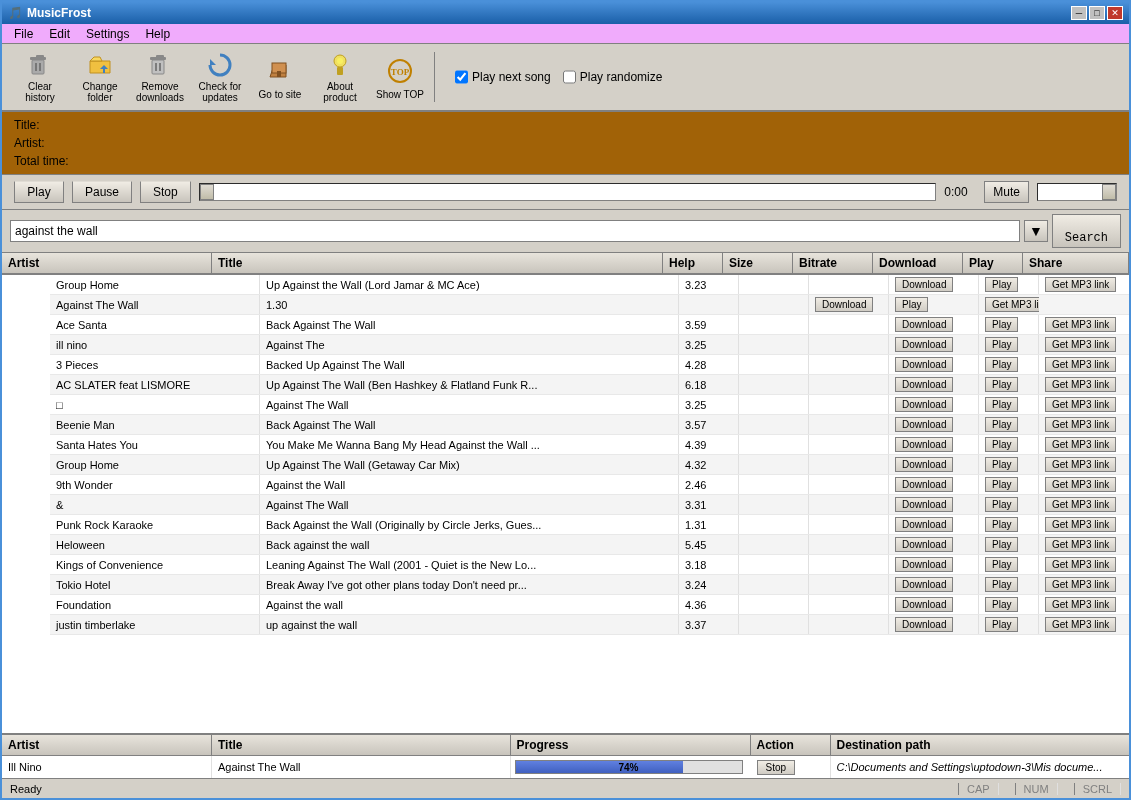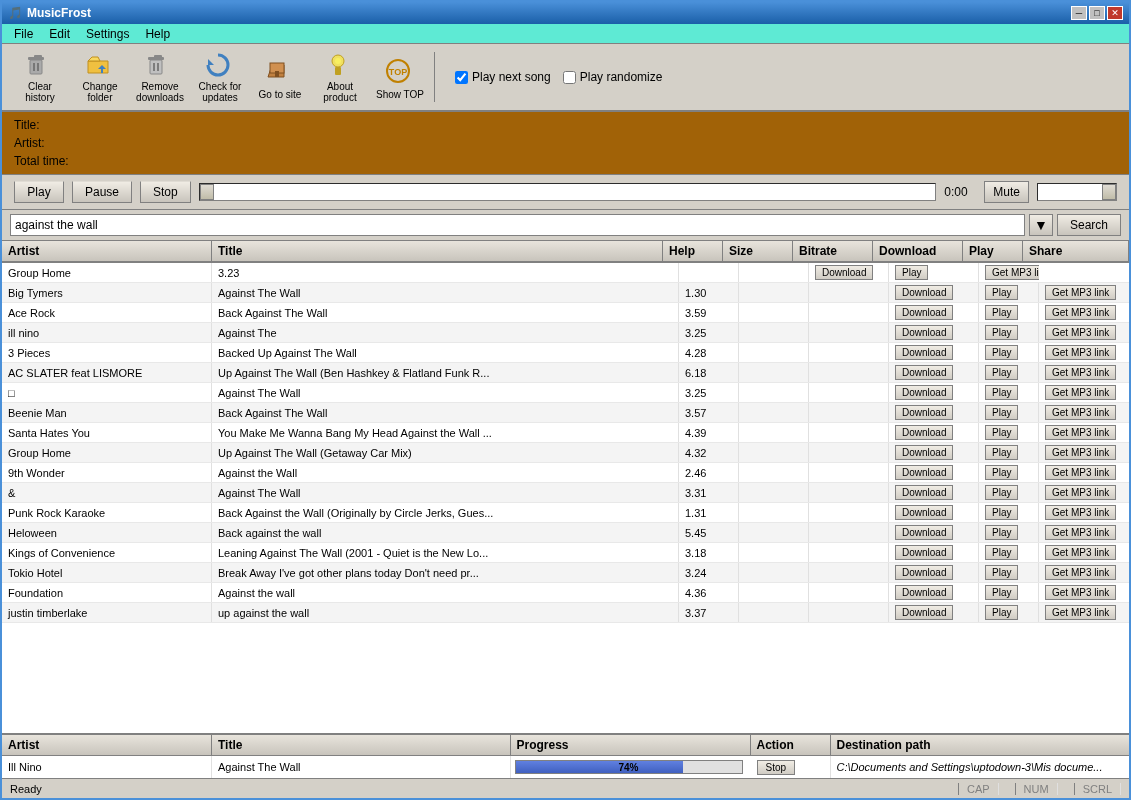--- a/index.html
+++ b/index.html
@@ -41,21 +41,21 @@
       cursor: pointer;
       display: flex;
       align-items: center;
       justify-content: center;
       font-size: 9px;
       color: #000;
     }
     .title-btn.close { background: #c0392b; color: white; }
     
     .menu-bar {
-      background: #5eead4;
+      background: #f0abfc;
       height: 20px;
       display: flex;
       align-items: center;
       padding: 0 4px;
       border-bottom: 1px solid #808080;
     }
     .menu-item {
       padding: 2px 8px;
       cursor: pointer;
       font-size: 12px;
@@ -82,38 +82,39 @@
       border: 1px solid transparent;
       font-size: 10px;
       text-align: center;
       gap: 2px;
     }
     .toolbar-icon {
       width: 32px;
       height: 32px;
       display: flex;
       align-items: center;
+      justify-content: center;
       font-size: 20px;
+      font-family: Liberation Serif, serif;
     }
     .toolbar-separator {
       width: 1px;
       height: 50px;
       background: #808080;
       margin: 0 4px;
     }
     .toolbar-right {
       display: flex;
       align-items: center;
       gap: 12px;
       margin-left: 16px;
       font-size: 12px;
     }
     .checkbox-label {
       display: flex;
-      align-items: center;
       gap: 4px;
       cursor: pointer;
     }
     
     .info-panel {
       background: #a16207;
       padding: 4px 12px;
       border-bottom: 1px solid #808080;
       font-size: 12px;
     }
@@ -192,26 +193,27 @@
     }
     .search-input {
       flex: 1;
       height: 22px;
       border: 1px solid #808080;
       background: #fff;
       padding: 0 4px;
       font-size: 12px;
     }
     .search-btn {
-      padding: 3px 12px;
+      padding: 16px 12px;
       background: linear-gradient(to bottom, #f0ece4, #c8c4bc);
       border: 1px solid #808080;
       cursor: pointer;
       font-size: 12px;
       height: 22px;
+      font-family: Liberation Mono, monospace;
     }
     
     .results-container {
       background: #fff;
       flex: 1;
       overflow: hidden;
       display: flex;
       flex-direction: column;
     }
     .table-header {
@@ -227,20 +229,21 @@
       border-right: 1px solid #808080;
       border-bottom: 1px solid #808080;
       background: linear-gradient(to bottom, #e8e4dc, #c8c4bc);
       cursor: pointer;
       white-space: nowrap;
       overflow: hidden;
     }
     .table-body {
       overflow-y: auto;
       flex: 1;
+      padding-left: 48px;
     }
     .table-row {
       display: grid;
       grid-template-columns: 210px 1fr 60px 70px 80px 90px 60px 90px;
       border-bottom: 1px solid #e8e8e8;
       font-size: 11px;
     }
     .table-row.odd { background: #f4f4f4; }
     .td {
       padding: 2px 6px;
@@ -524,51 +527,51 @@
       <div class="th">Size</div>
       <div class="th">Bitrate</div>
       <div class="th">Download</div>
       <div class="th">Play</div>
       <div class="th" style="border-right:none;">Share</div>
       <div class="th" style="padding:0;"></div>
     </div>
     <div class="table-body" id="table-body">
     <div class="table-row">
       <div class="td">Group Home</div>
+      <div class="td">Up Against the Wall (Lord Jamar &amp; MC Ace)</div>
       <div class="td">3.23</div>
       <div class="td"></div>
       <div class="td"></div>
       <div class="td">
         <button class="dl-btn">Download</button>
       </div>
       <div class="td">
         <button class="play-btn">Play</button>
       </div>
       <div class="td" style="border-right:none;">
         <button class="link-btn">Get MP3 link</button>
       </div>
     </div>
         <div class="table-row odd">
-      <div class="td">Big Tymers</div>
       <div class="td">Against The Wall</div>
       <div class="td">1.30</div>
       <div class="td"></div>
       <div class="td"></div>
       <div class="td">
         <button class="dl-btn">Download</button>
       </div>
       <div class="td">
         <button class="play-btn">Play</button>
       </div>
       <div class="td" style="border-right:none;">
         <button class="link-btn">Get MP3 link</button>
       </div>
     </div>
         <div class="table-row">
-      <div class="td">Ace Rock</div>
+      <div class="td">Ace Santa</div>
       <div class="td">Back Against The Wall</div>
       <div class="td">3.59</div>
       <div class="td"></div>
       <div class="td"></div>
       <div class="td">
         <button class="dl-btn">Download</button>
       </div>
       <div class="td">
         <button class="play-btn">Play</button>
       </div>

